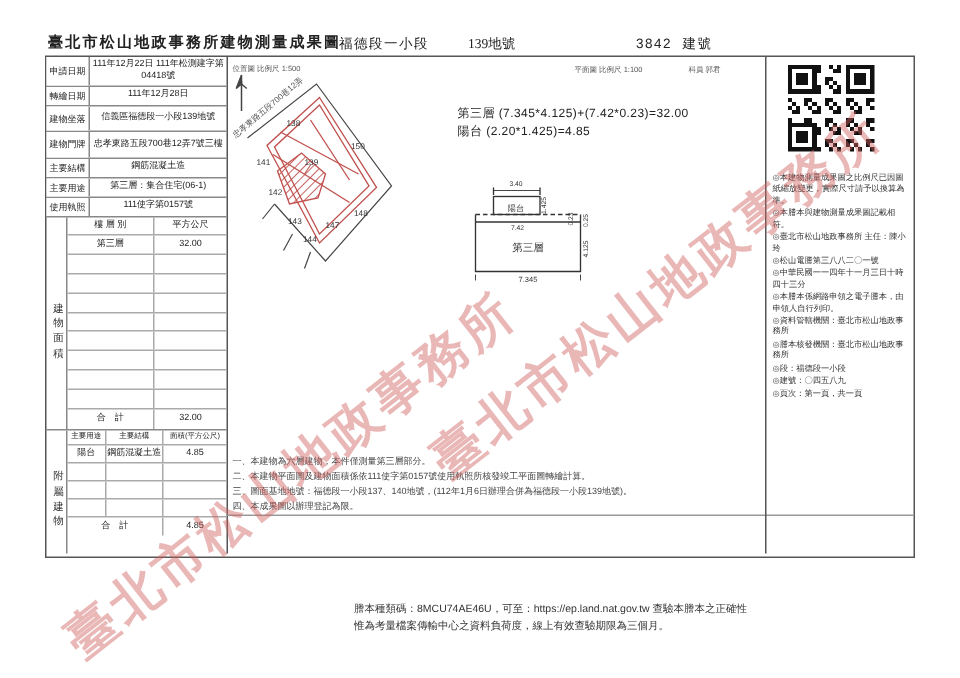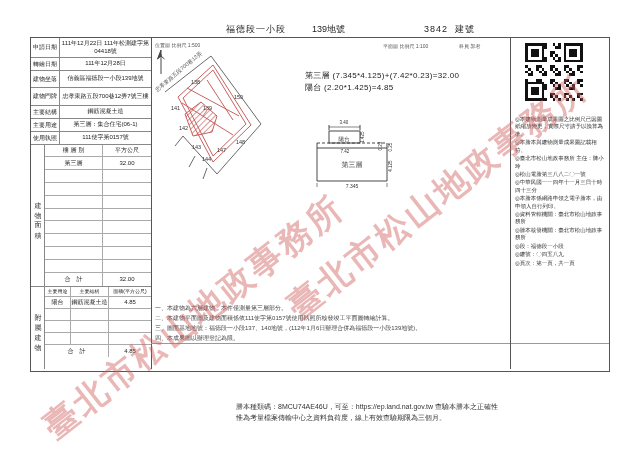--- a/index.html
+++ b/index.html
@@ -1,21 +1,21 @@
 <!DOCTYPE html>
 <html><head>
 <meta charset="utf-8">
 <style>
   html,body{margin:0;padding:0;background:#e8e8e8;}
   .sheet{position:relative;width:640px;height:452px;background:#ffffff;margin:0 auto;
          font-family:"Liberation Sans","DejaVu Sans",sans-serif;color:#222;overflow:hidden;}
   
   .hdr-title{position:absolute;left:32px;top:21px;font-size:10px;font-weight:bold;letter-spacing:1.5px;}
   .hdr-section{position:absolute;left:208px;top:23px;font-size:9px;letter-spacing:1px;padding-left:18px;}
-  .hdr-parcel{position:absolute;left:312px;top:23px;font-size:9px;}
+  .hdr-parcel{position:absolute;left:312px;top:23px;font-size:9px;font-family:Liberation Serif, serif;}
   .hdr-bno{position:absolute;left:424px;top:23px;font-size:9px;letter-spacing:1px;}
   
   .box{position:absolute;left:30px;top:37px;width:578px;height:333px;border:1px solid #555;}
   
   .form{position:absolute;left:0;top:0;width:120px;height:331px;border-right:1px solid #555;font-size:6px;}
   .frow{display:flex;border-bottom:1px solid #888;box-sizing:border-box;}
   .flabel{width:26px;border-right:1px solid #888;display:flex;align-items:center;justify-content:center;text-align:center;padding:0 1px;background:#fff;}
   .fvalue{flex:1;display:flex;align-items:center;justify-content:center;text-align:center;padding:0 1px;line-height:1.3;}
   .tblock{display:flex;border-bottom:1px solid #888;box-sizing:border-box;}
   .vstrip{width:13px;border-right:1px solid #888;writing-mode:vertical-rl;text-orientation:upright;
@@ -45,20 +45,21 @@
       transform:rotate(-38deg);transform-origin:left center;white-space:nowrap;pointer-events:none;z-index:5;}
   .wm1{left:292px;top:288px;}
   .wm2{left:48px;top:408px;}
   svg text{font-family:"Liberation Sans","DejaVu Sans",sans-serif;}
 </style>
 </head>
 <body>
 
 <div class="sheet">
 
+  <div class="hdr-title">臺北市松山地政事務所建物測量成果圖</div>
   <div class="hdr-section">福德段一小段</div>
   <div class="hdr-parcel">139地號</div>
   <div class="hdr-bno">
     <span>3842</span>&nbsp;&nbsp;<span>建號</span>
   </div>
 
   <div class="box">
 
     <div class="form">
       <div class="frow" style="height:20px">

